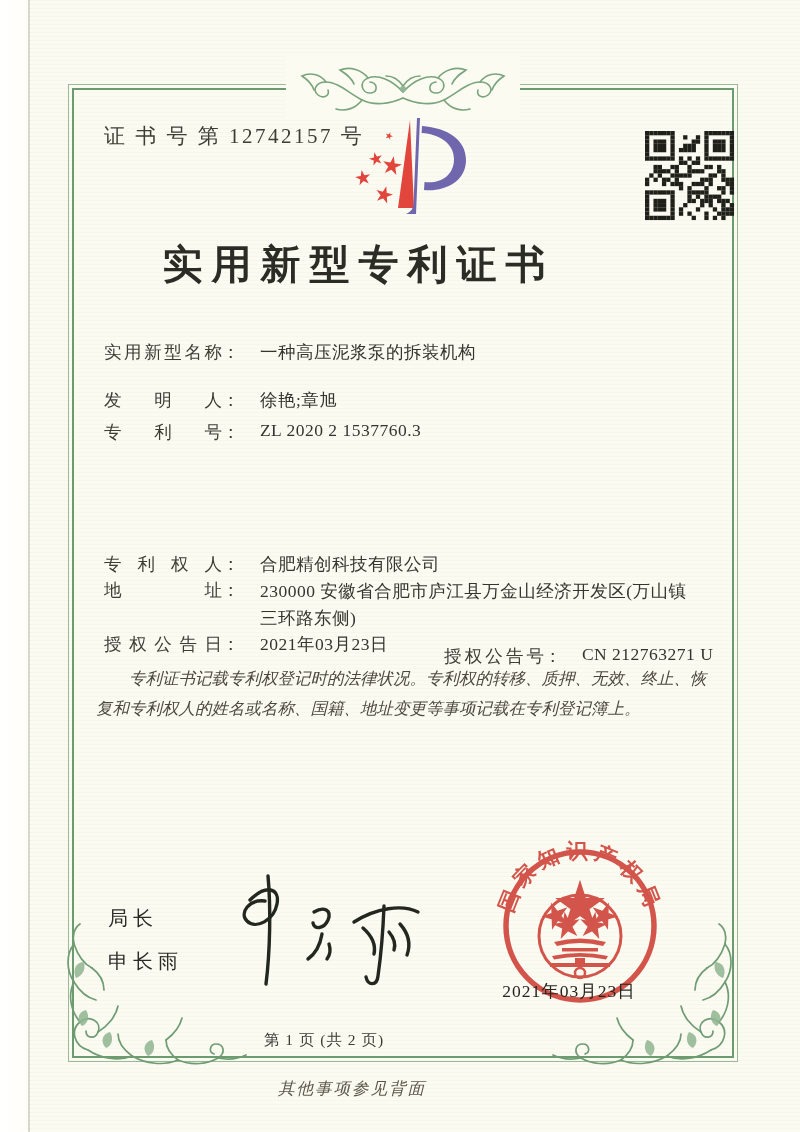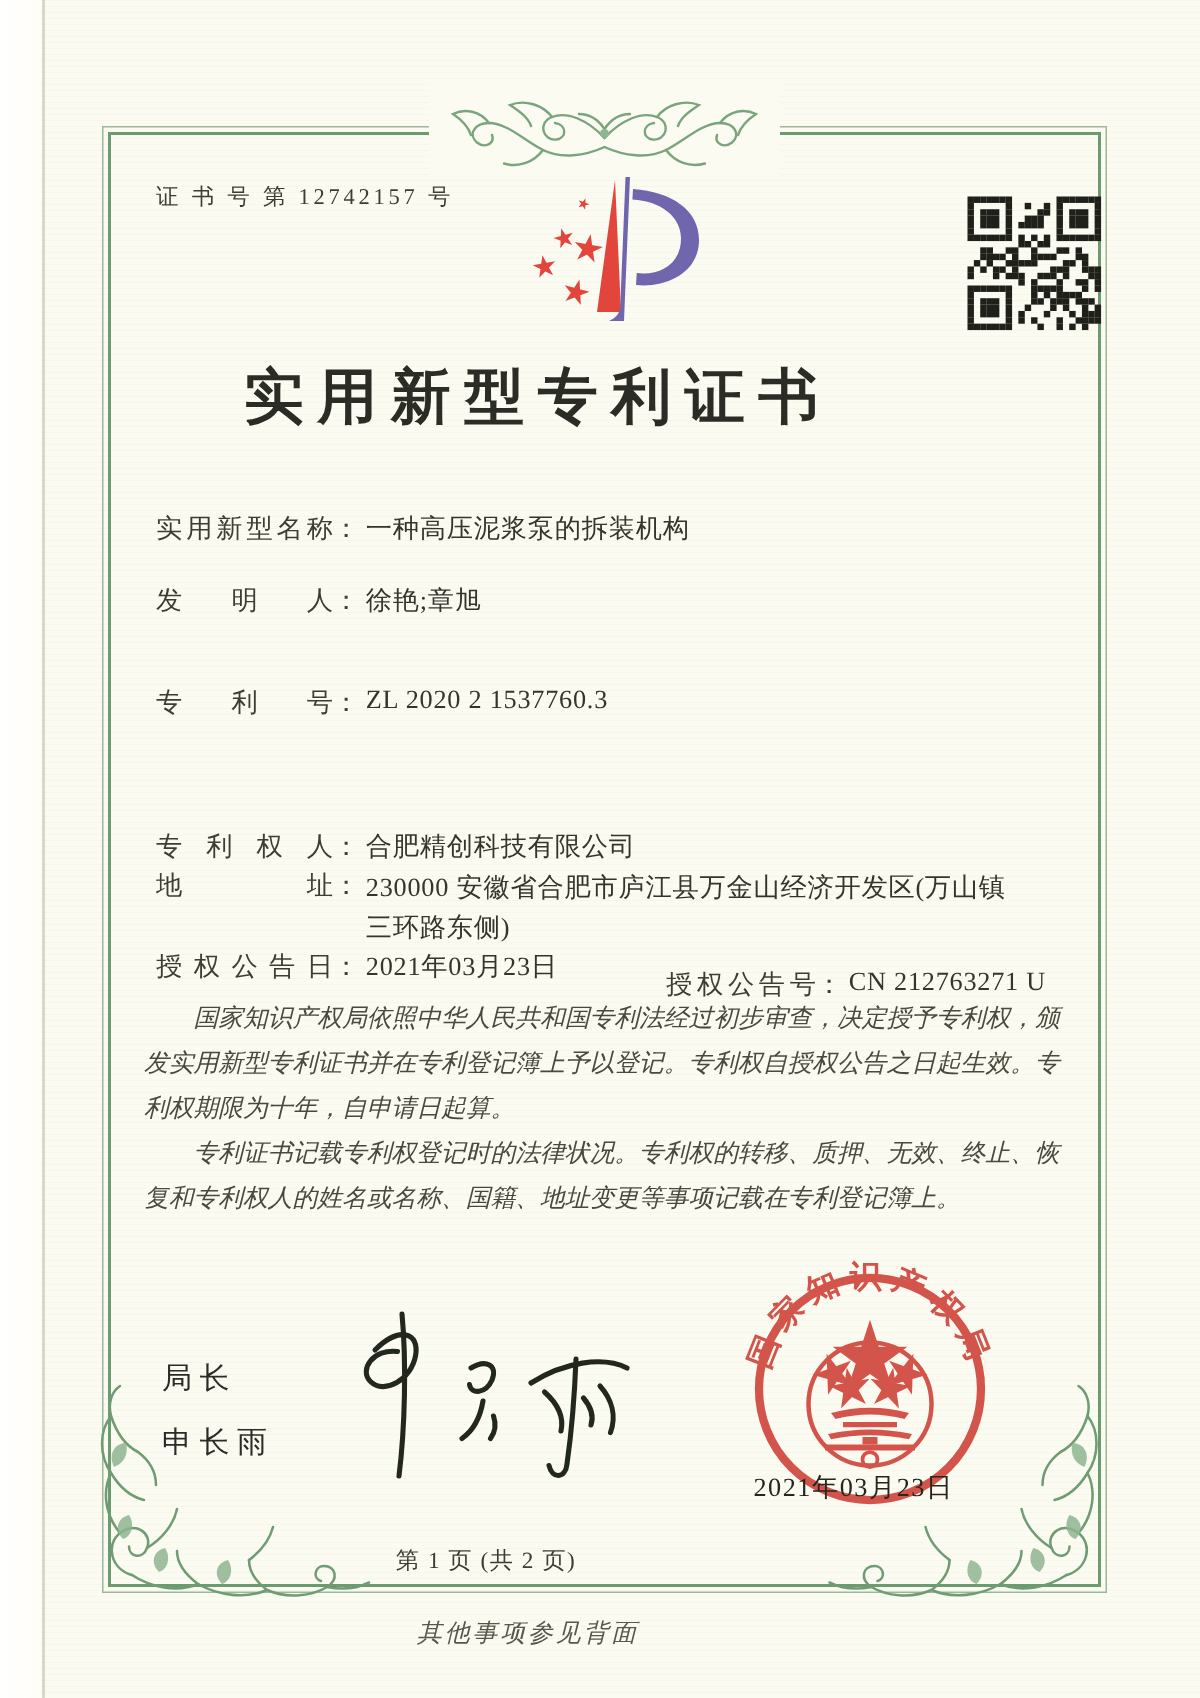--- a/index.html
+++ b/index.html
@@ -14,32 +14,32 @@
   .scan-edge-soft{position:absolute;left:0;top:0;bottom:0;width:28px;
              background:linear-gradient(90deg,#ffffff 0%,#fefdf7 100%);}
   
   .frame{position:absolute;left:68px;top:84px;width:670px;height:978px;
          border:1px solid #9cb89b;padding:3px;box-sizing:border-box;}
   .frame-inner{width:100%;height:100%;border:2.5px solid #6d9b70;box-sizing:border-box;}
   .ornament{position:absolute;pointer-events:none;}
   .ornament.top{left:286px;top:56px;width:234px;height:62px;background:#fcfbf2;}
   .ornament.bl{left:46px;top:922px;width:205px;height:150px;}
   .ornament.br{left:548px;top:922px;width:205px;height:150px;transform:scaleX(-1);}
-  .cert-no{position:absolute;left:104px;top:122px;font-size:15px;
+  .cert-no{position:absolute;left:104px;top:122px;font-size:21px;
            color:#3d3d34;letter-spacing:2.5px;text-align:center;}
   .logo{position:absolute;left:336px;top:104px;width:134px;height:124px;}
   .qr{position:absolute;left:641px;top:127px;width:97px;height:97px;}
   .title{position:absolute;left:0;top:237px;width:708px;text-align:center;
          font-size:40px;font-weight:bold;color:#2c2c26;letter-spacing:9px;
          text-indent:9px;margin:0;}
   .field{position:absolute;left:104px;width:616px;font-size:17.5px;color:#35352d;}
   .flabel-text{display:inline-block;width:118px;text-align:justify;
                text-align-last:justify;vertical-align:top;color:#3d3d34;}
   .colon{vertical-align:top;color:#3d3d34;}
-  .fvalue{display:inline-block;vertical-align:top;margin-left:0;
+  .fvalue{display:inline-block;vertical-align:top;margin-left:16px;
           letter-spacing:0.5px;}
   .fvalue.wrap{width:440px;line-height:27px;}
   .field .second{position:absolute;left:340px;top:12px;}
   .field .second .flabel-text{width:100px;}
   .paras{position:absolute;left:96px;top:664px;width:616px;
          font-size:16.5px;line-height:30px;color:#4b493d;
          font-style:italic;}
   .paras p{margin:0;text-indent:2em;}
   .officer{position:absolute;left:108px;
            font-family:"Liberation Sans","DejaVu Sans",sans-serif;
@@ -369,21 +369,21 @@
   <h1 class="title">实用新型专利证书</h1>
 
   <div class="field" style="top:340px">
     <span class="flabel-text">实用新型名称</span><span class="colon">：</span>
     <span class="fvalue">一种高压泥浆泵的拆装机构</span>
   </div>
   <div class="field" style="top:388px">
     <span class="flabel-text">发明人</span><span class="colon">：</span>
     <span class="fvalue">徐艳;章旭</span>
   </div>
-  <div class="field" style="top:456px">
+  <div class="field" style="top:420px">
     <span class="flabel-text">专利号</span><span class="colon">：</span>
     <span class="fvalue">ZL 2020 2 1537760.3</span>
   </div>
   <div class="field" style="top:552px">
     <span class="flabel-text">专利权人</span><span class="colon">：</span>
     <span class="fvalue">合肥精创科技有限公司</span>
   </div>
   <div class="field" style="top:578px">
     <span class="flabel-text">地址</span><span class="colon">：</span>
     <span class="fvalue wrap">230000 安徽省合肥市庐江县万金山经济开发区(万山镇三环路东侧)</span>
@@ -391,21 +391,20 @@
   <div class="field" style="top:632px">
     <span class="flabel-text">授权公告日</span><span class="colon">：</span>
     <span class="fvalue">2021年03月23日</span>
     <span class="second">
       <span class="flabel-text">授权公告号</span><span class="colon">：</span>
       <span class="fvalue">CN 212763271 U</span>
     </span>
   </div>
 
   <div class="paras">
-    <p>国家知识产权局依照中华人民共和国专利法经过初步审查，决定授予专利权，颁发实用新型专利证书并在专利登记簿上予以登记。专利权自授权公告之日起生效。专利权期限为十年，自申请日起算。</p>
     <p>专利证书记载专利权登记时的法律状况。专利权的转移、质押、无效、终止、恢复和专利权人的姓名或名称、国籍、地址变更等事项记载在专利登记簿上。</p>
   </div>
 
   <div class="officer t">局长</div>
   <div class="officer n">申长雨</div>
 
   <svg class="signature" viewBox="0 0 214 132">
     <g stroke="#23281e" stroke-width="3.4" fill="none" stroke-linecap="round" stroke-linejoin="round">
       <path d="M34,30 C50,14 64,18 61,34 C58,50 40,60 31,51 C23,43 33,29 49,31"></path>
       <path d="M52,6 C55,38 54,82 50,114"></path>

